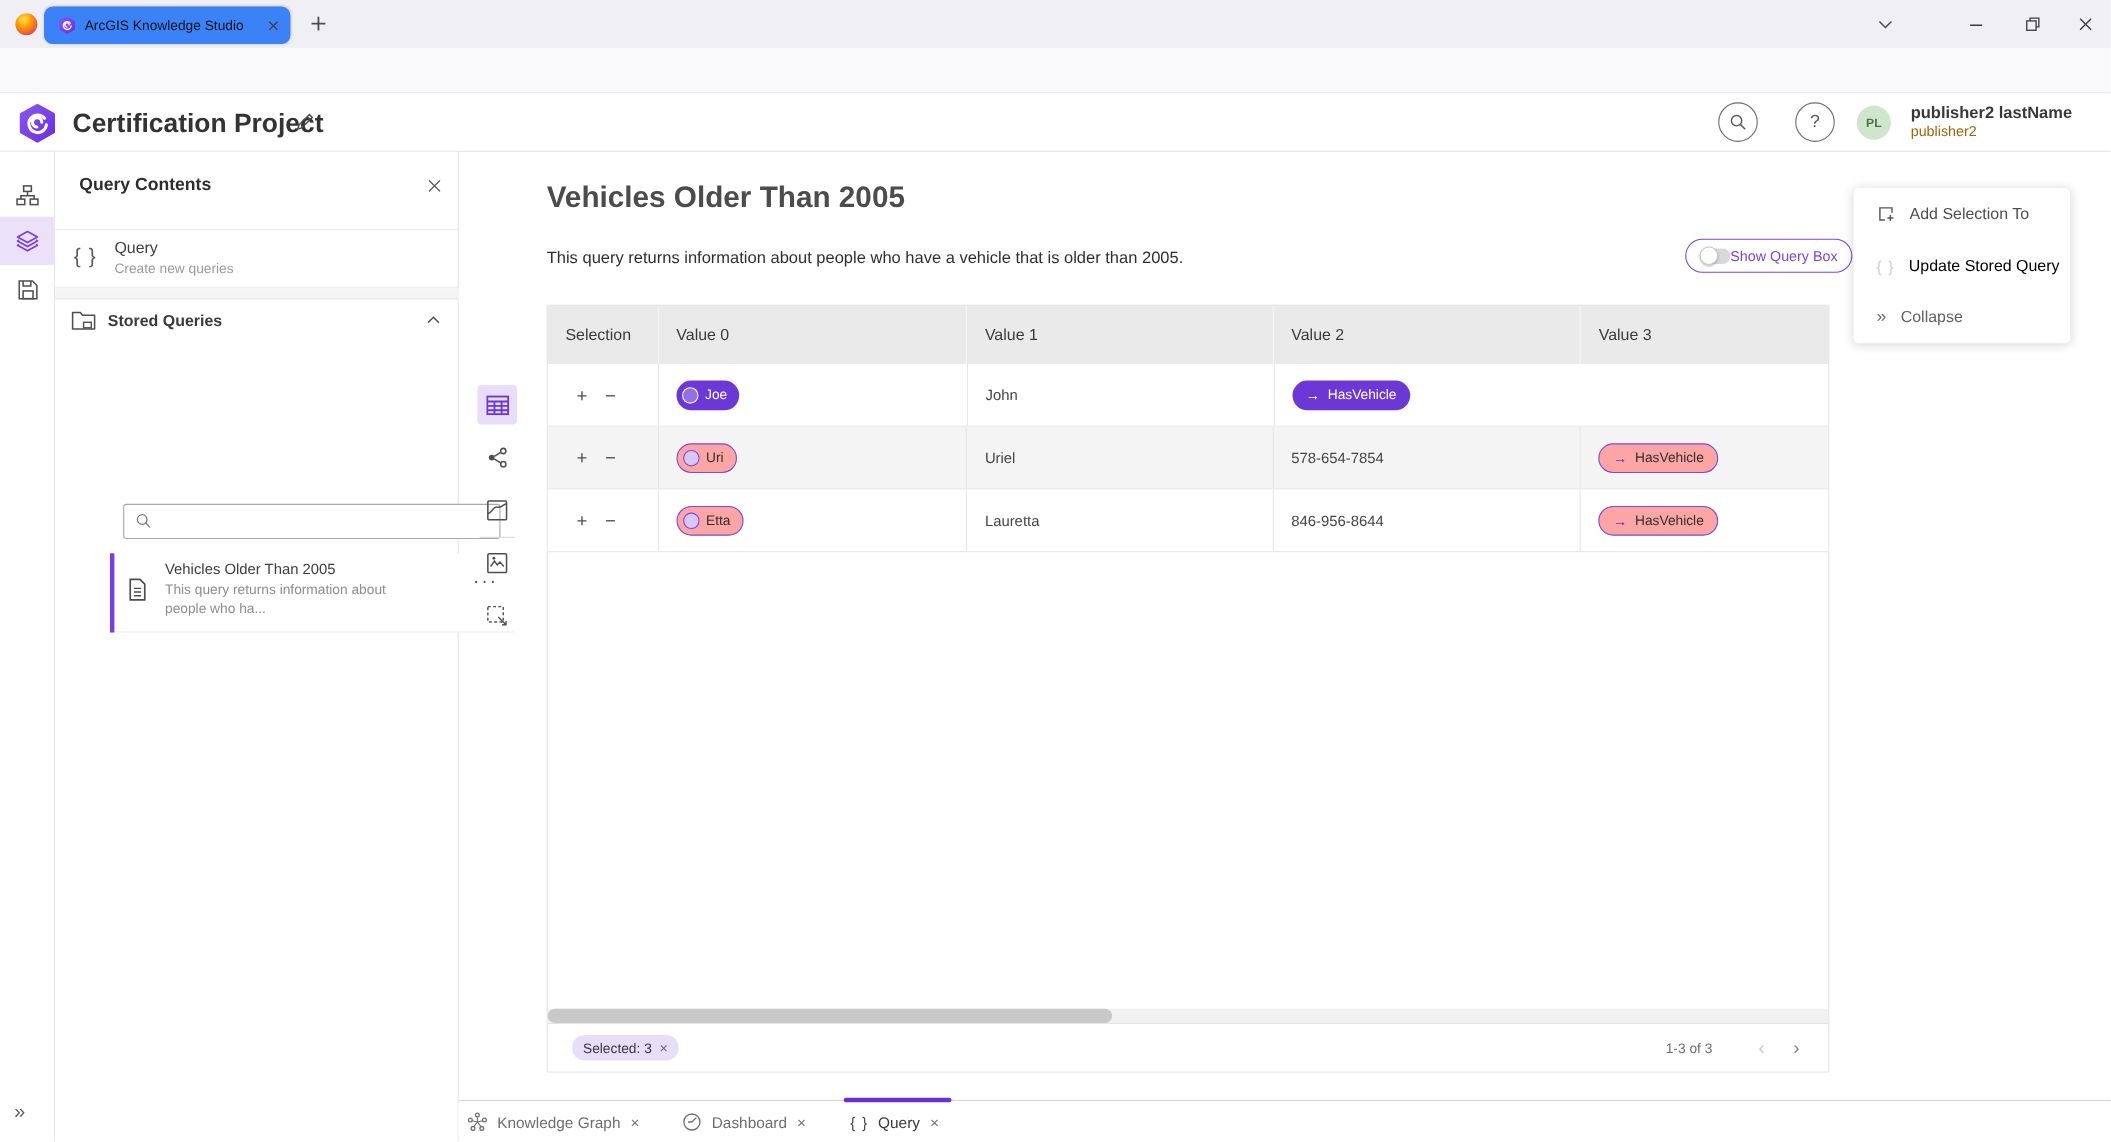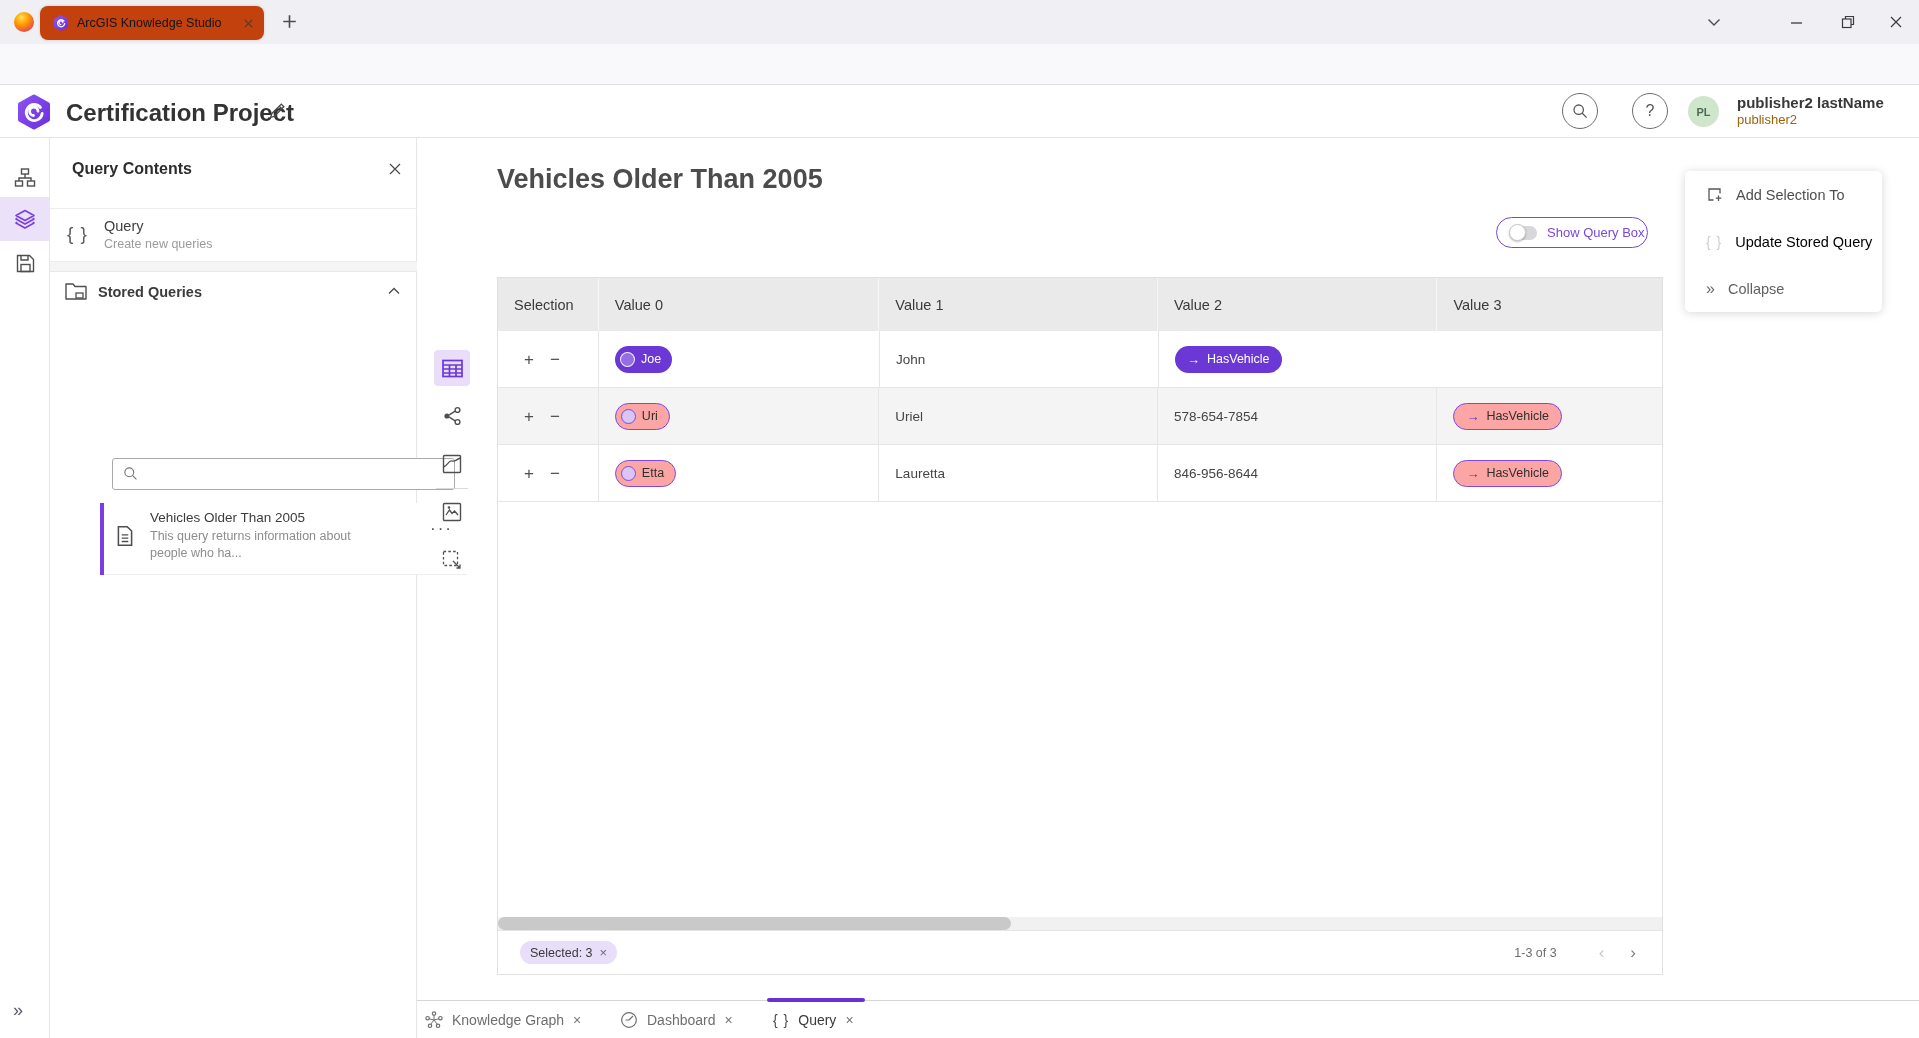--- a/index.html
+++ b/index.html
@@ -4,21 +4,21 @@
 <style>
   *{margin:0;padding:0;box-sizing:border-box}
   html,body{background:#fff}
   body{font-family:"Liberation Sans",sans-serif;color:#333}
   .screen{position:relative;width:1919px;height:1038px;overflow:hidden;background:#fff}
   .abs{position:absolute}
   svg{display:block}
 
   
   .titlebar{left:0;top:0;width:1919px;height:44px;background:#f0f0f4}
-  .btab{position:absolute;left:40px;top:6px;width:224px;height:34px;background:#c2410c;border-radius:8px;
+  .btab{position:absolute;left:40px;top:6px;width:224px;height:34px;background:#3b82f6;border-radius:8px;
         box-shadow:0 0 3px rgba(0,0,0,.18);display:flex;align-items:center;padding:0 10px 0 13px;gap:8px}
   .btab-title{font-size:12.5px;color:#15141a;flex:1;white-space:nowrap;overflow:hidden}
   .winbtn{position:absolute;top:10px;width:32px;height:24px;display:flex;align-items:center;justify-content:center}
   .toolbar{left:0;top:44px;width:1919px;height:41px;background:#f9f9fb;border-bottom:1px solid #dfdfe4}
   .navbtn{position:absolute;top:50px;width:30px;height:30px;display:flex;align-items:center;justify-content:center;border-radius:4px}
   .urlbar{position:absolute;left:252px;top:48px;width:1438px;height:33px;background:#f0f0f4;border-radius:7px;
           display:flex;align-items:center;padding:0 10px;gap:9px}
   .urltext{font-size:13px;color:#5f5f68;white-space:nowrap;overflow:hidden;flex:1}
   .urltext b{color:#1c1b22;font-weight:700}
 
@@ -43,22 +43,22 @@
         background:#fff;padding:0 8px 0 34px;font-size:13px;color:#333;font-family:"Liberation Sans",sans-serif;outline:none}
   .stored-item{position:absolute;left:50px;top:365px;width:367px;height:72px;border-bottom:1px solid #ededed;background:#fff}
   .sbar{position:absolute;left:0;top:0;width:4px;height:72px;background:#7b3ce8}
   .stitle{font-size:13.5px;color:#3c3c3c}
   .sdesc{font-size:12.5px;color:#8d8d8d;line-height:1.32;width:238px}
 
   
   .stripbtn{position:absolute;left:434px;width:36px;height:36px;display:flex;align-items:center;justify-content:center;border-radius:4px}
   .main-title{font-size:27px;font-weight:600;color:#4c4c4c}
   .main-desc{font-size:15px;color:#2e2e2e}
-  .sqb{position:absolute;left:1496px;top:217px;width:152px;height:31px;border:1px solid #7a46dd;border-radius:16px;
-       background:#fff;display:flex;align-items:center;padding-left:12px;gap:10px}
+  .sqb{position:absolute;left:1532px;top:217px;width:152px;height:31px;border:1px solid #7a46dd;border-radius:16px;
+       background:#fff;display:flex;align-items:center;padding-left:12px;}
   .sqb-label{font-size:13px;color:#7a46dd}
   .switch{position:relative;width:28px;height:17px}
   .track{position:absolute;left:2px;top:2px;width:26px;height:14px;border-radius:7px;background:#d8d8dc}
   .knob{position:absolute;left:0;top:0;width:17px;height:17px;border-radius:50%;background:#fff;border:1px solid #c6c6c6;box-shadow:0 1px 2px rgba(0,0,0,.25)}
 
   .tablecard{position:absolute;left:497px;top:277px;width:1166px;height:698px;border:1px solid #e0e0e0;background:#fff}
   .thead{display:flex;height:53px;background:#eaeaea}
   .th{display:flex;align-items:center;font-size:14.5px;color:#3a3a3a;padding-left:16px;border-left:1px solid #f6f6f6}
   .th:first-child{border-left:none;}
   .trow{display:flex;height:57px;border-bottom:1px solid #e6e6e6;background:#fff}
@@ -370,20 +370,21 @@
       </svg>
   </div>
   <div class="stripbtn" style="top:542px">
     <svg width="20" height="20" viewBox="0 0 20 20">
         <rect x="1.5" y="1.5" width="14" height="14" fill="none" stroke="#4f4f4f" stroke-width="1.3" stroke-dasharray="2.6 2.2"></rect>
         <path d="M11 11l7 7M18 14.5V18h-3.5" fill="none" stroke="#4f4f4f" stroke-width="1.3"></path>
       </svg>
   </div>
 
   <div class="abs main-title" style="left:497px;top:164px">Vehicles Older Than 2005</div>
+  <div class="abs main-desc" style="left:497px;top:226px">This query returns information about people who have a vehicle that is older than 2005.</div>
 
   <div class="sqb">
     <span class="switch">
         <span class="track"></span>
         <span class="knob"></span>
       </span>
     <span class="sqb-label">Show Query Box</span>
   </div>
 
   <div class="tablecard">

